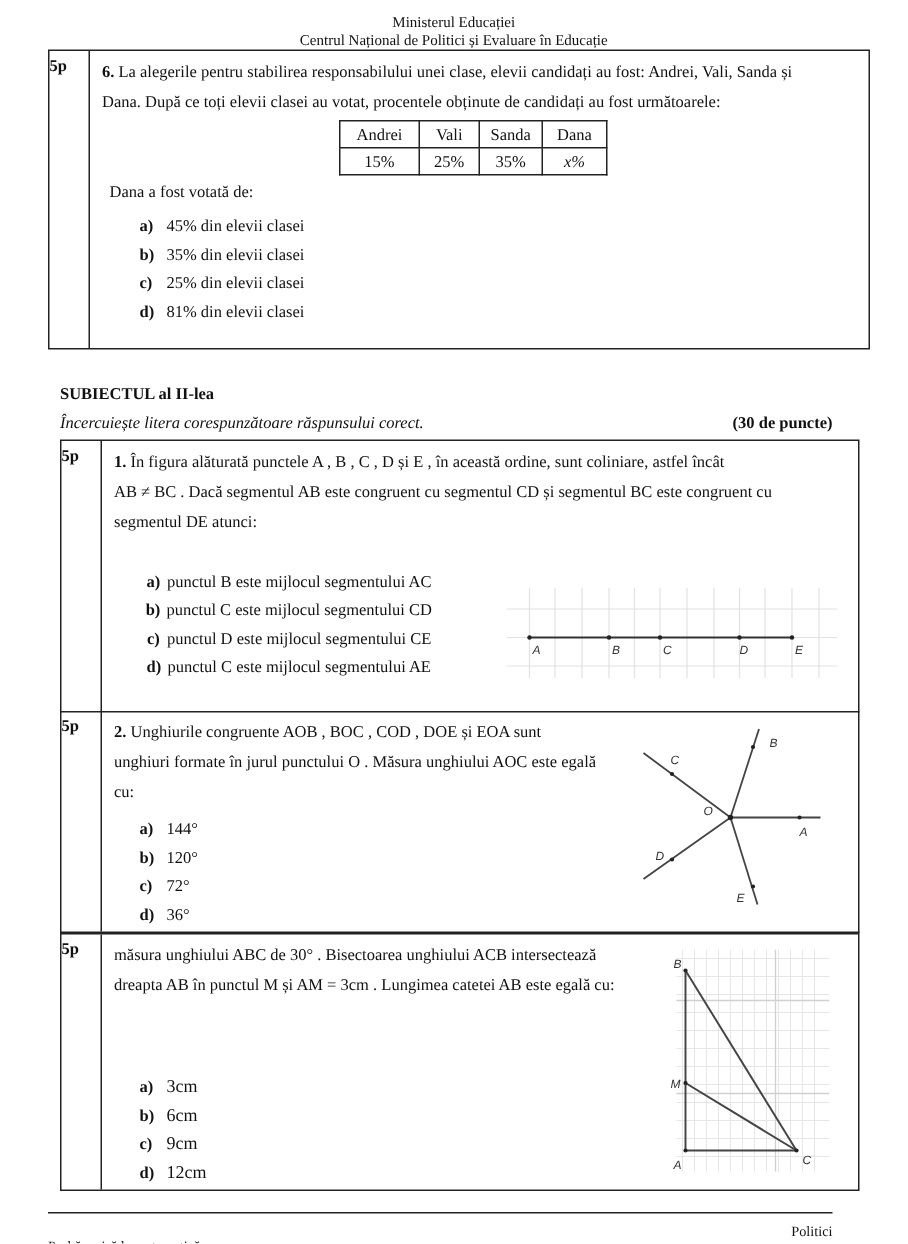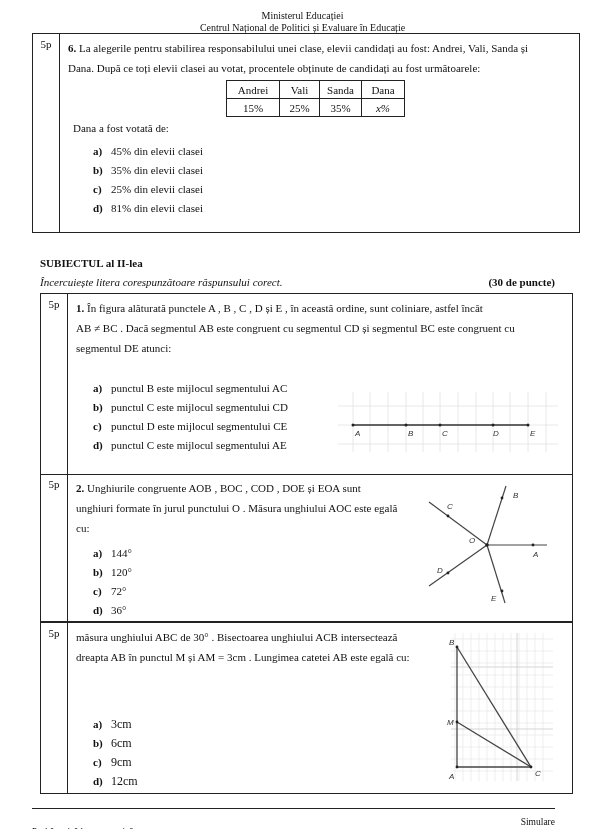--- a/index.html
+++ b/index.html
@@ -1,21 +1,21 @@
 <!DOCTYPE html>
 <html><head>
 <meta charset="utf-8">
 <style>
   html, body { margin:0; padding:0; background:#fff; }
   body { width:605px; height:829px; position:relative; overflow:hidden;
          font-family:"Liberation Serif", "DejaVu Serif", serif; color:#111; }
   .hdr { position:absolute; top:10px; left:0; width:605px; text-align:center; font-size:10px; line-height:12px; }
   .box { position:absolute; border:1.3px solid #222; box-sizing:border-box; }
   .pts { position:absolute; left:0; top:0; width:27px; height:100%; border-right:1.3px solid #222;
-         font-weight:normal; font-size:11px; text-align:center; padding-top:4px; box-sizing:border-box; }
+         font-weight:bold; font-size:11px; text-align:left; padding-top:4px; box-sizing:border-box; }
   .q { position:absolute; left:35px; right:8px; top:4px; font-size:11px; line-height:20px; }
   .q b { font-weight:bold; }
   .opts { position:absolute; font-size:11px; }
   .opt { height:19px; line-height:19px; white-space:nowrap; }
   .opt .l { font-weight:bold; display:inline-block; width:18px; }
   table.votes { position:absolute; border-collapse:collapse; font-size:11px;padding-left:10px; }
   table.votes td { border:1px solid #222; text-align:center; height:17px; padding:0; }
   .sect { position:absolute; left:40px; font-size:11px; }
   svg text { font-family:"Liberation Sans", "DejaVu Sans", sans-serif; font-style:italic; font-size:8px; fill:#333; }
   .foot { position:absolute; top:808px; left:32px; right:50px; border-top:1.3px solid #222; font-size:9.5px; padding-top:18px; }
@@ -64,21 +64,21 @@
 <div class="sect" style="top:276px; font-style:italic;">Încercuiește litera corespunzătoare răspunsului corect.</div>
 <div class="sect" style="top:276px; left:auto; right:50px; font-weight:bold;">(30 de puncte)</div>
 
 <div class="box" style="left:40px; top:293px; width:533px; height:182px;">
   <div class="pts">5p</div>
   <div class="q">
     <div><b>1.</b> <span>În figura alăturată  punctele  A ,  B ,  C ,  D  și  E , în această ordine, sunt coliniare, astfel încât</span></div>
     <div>AB ≠ BC . Dacă segmentul  AB  este congruent cu segmentul  CD  și segmentul  BC  este congruent cu</div>
     <div>segmentul  DE  atunci:</div>
   </div>
-  <div class="opts" style="left:52px; top:85px;">
+  <div class="opts" style="left:52px; top:85px;text-align:center;">
     <div class="opt"><span class="l">a)</span><span>punctul  B  este mijlocul segmentului  AC</span></div>
     <div class="opt"><span class="l">b)</span><span>punctul  C  este mijlocul segmentului  CD</span></div>
     <div class="opt"><span class="l">c)</span><span>punctul  D  este mijlocul segmentului  CE</span></div>
     <div class="opt"><span class="l">d)</span><span>punctul  C  este mijlocul segmentului  AE</span></div>
   </div>
   <svg style="position:absolute; left:297px; top:98px;" width="220" height="60" viewBox="0 0 220 60">
     <g stroke="#e2e2e2" stroke-width="0.8">
       <line x1="0" y1="14" x2="220" y2="14"></line>
         <line x1="0" y1="33" x2="220" y2="33"></line>
         <line x1="0" y1="52" x2="220" y2="52"></line>
@@ -207,14 +207,14 @@
       </g>
     <text x="2" y="146">A</text>
     <text x="2" y="12">B</text>
     <text x="88" y="143">C</text>
     <text x="0" y="92">M</text>
   </svg>
 </div>
 
 <div class="foot">
   <span>Probă scrisă la matematică</span>
-  <span class="r">Simulare</span>
+  <span class="r">Politici</span>
 </div>
 
 </body></html>

